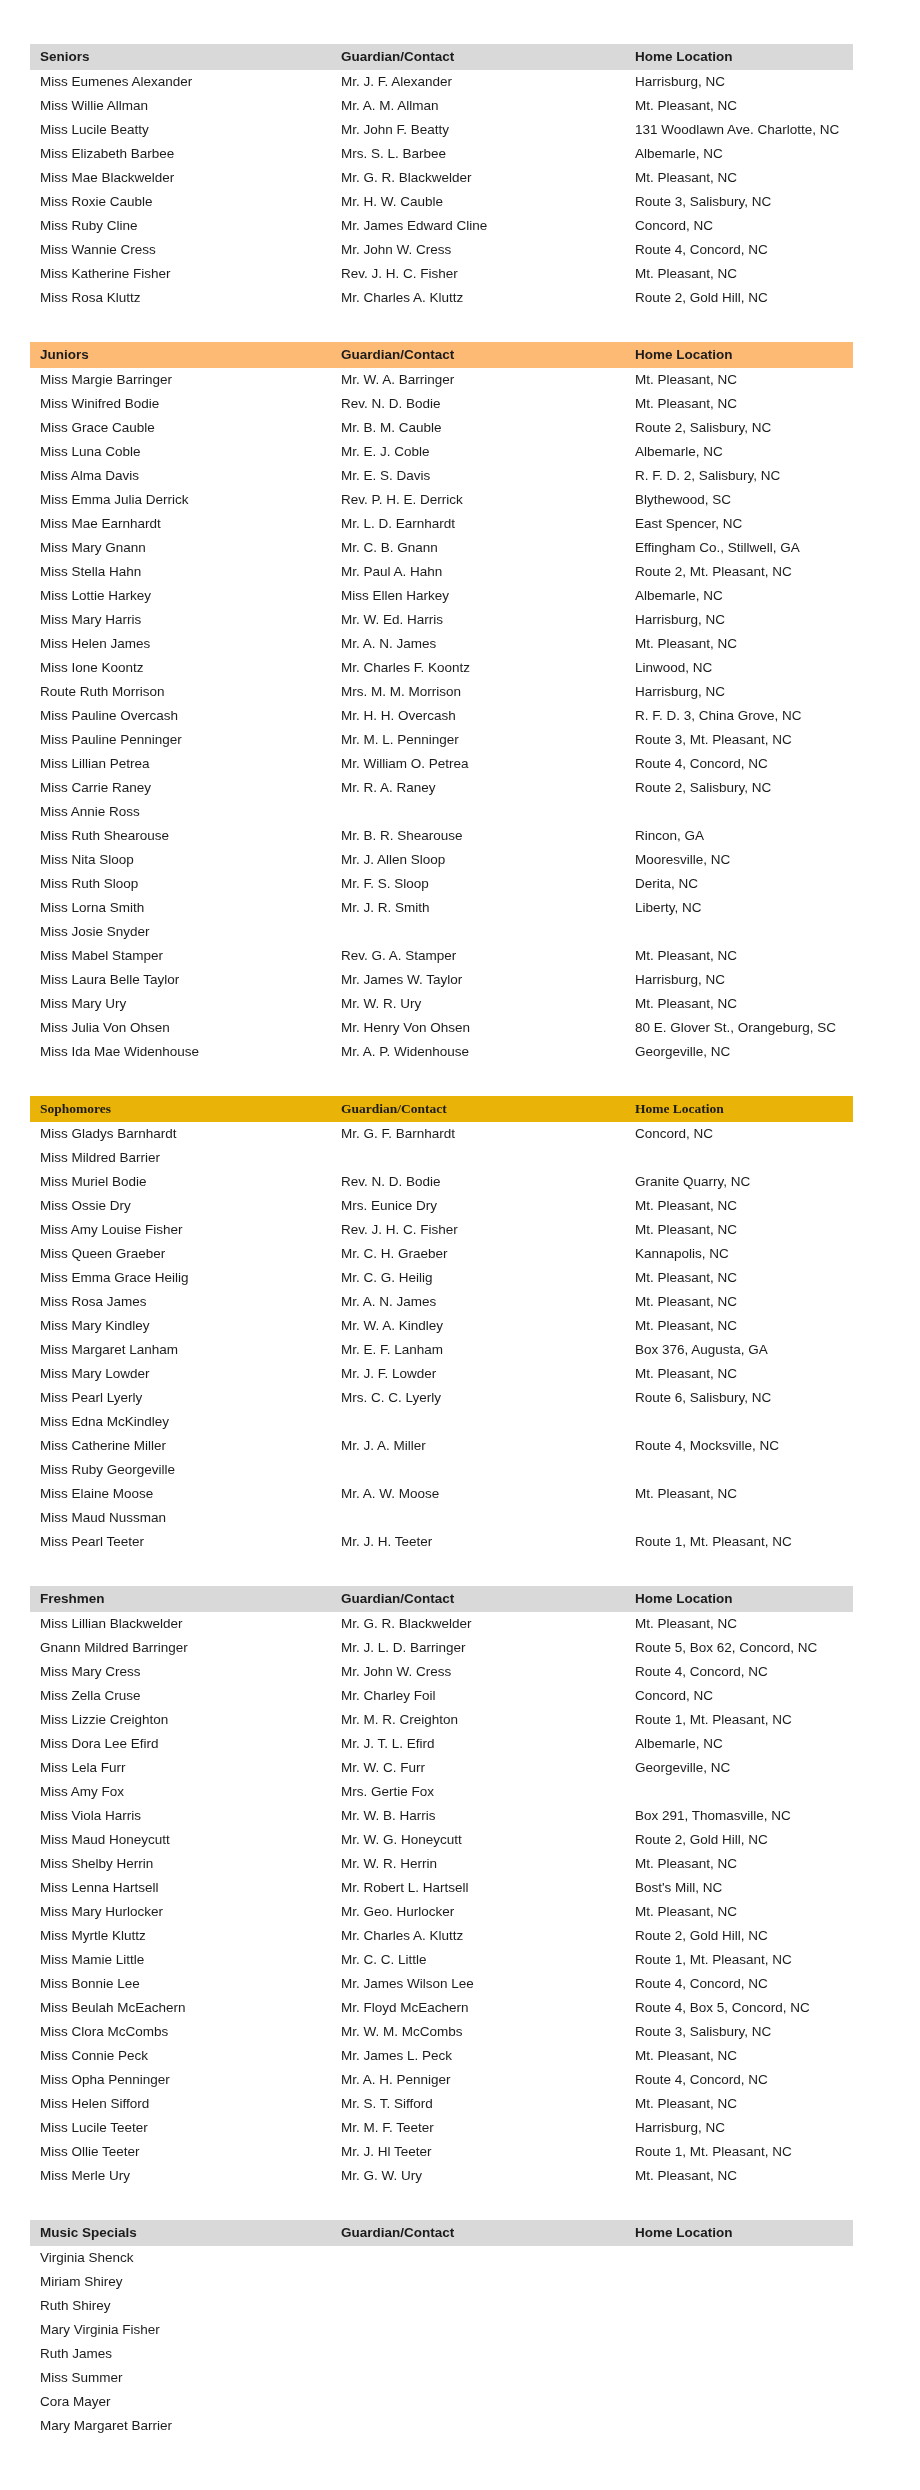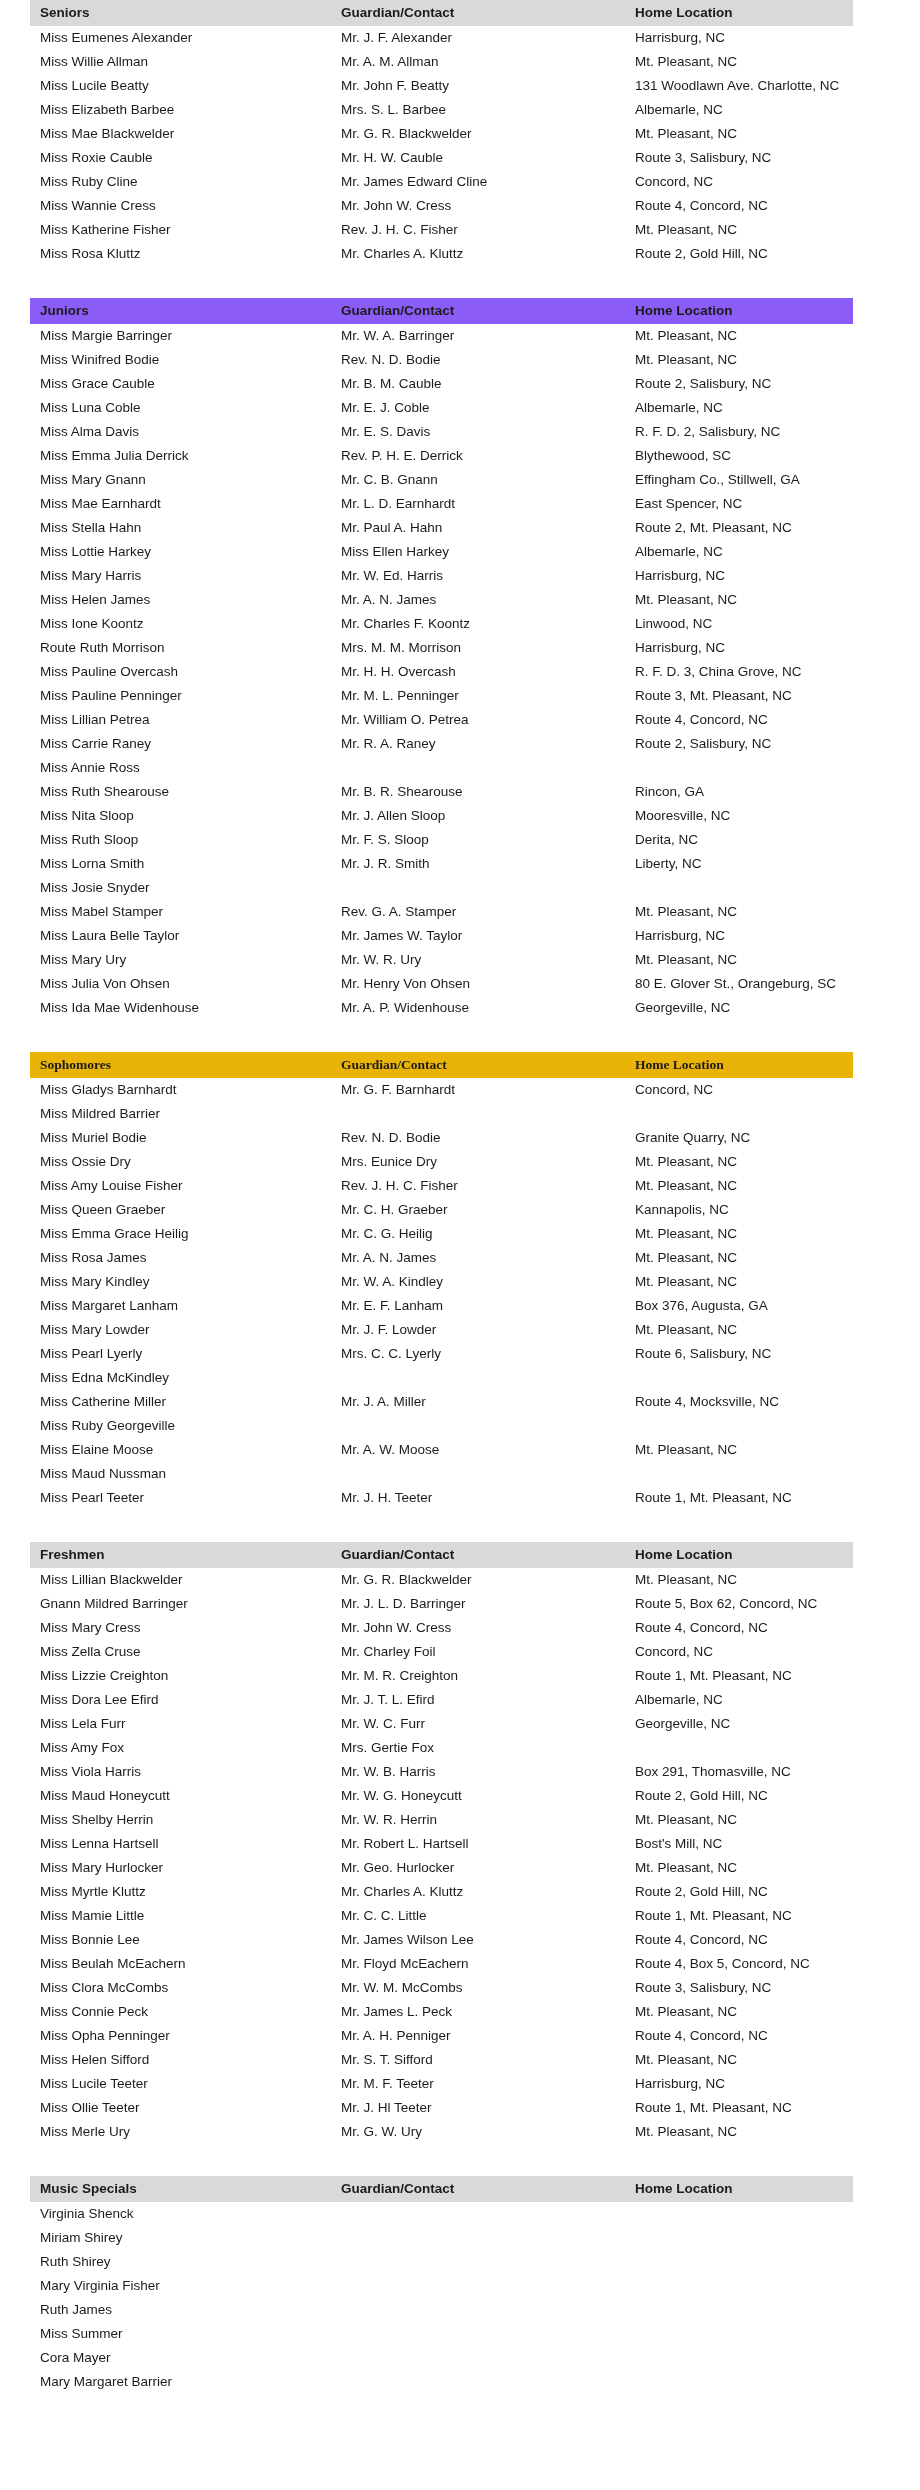--- a/index.html
+++ b/index.html
@@ -7,20 +7,21 @@
     padding: 0;
     background: #ffffff;
   }
   .page {
     position: relative;
     width: 920px;
     height: 2490px;
     background: #ffffff;
     font-family: "Liberation Sans", sans-serif;
     color: #1c1c1c;
+    padding-top: 44px;
     box-sizing: border-box;
     overflow: hidden;
   }
   .section {
     margin: 0 0 32px 0;
   }
   .section-header {
     margin-left: 30px;
     width: 823px;
     background: #d9d9d9;
@@ -105,21 +106,21 @@
         </div>
         <div class="row">
           <span class="cell">Miss Rosa Kluttz</span>
           <span class="cell">Mr. Charles A. Kluttz</span>
           <span class="cell">Route 2, Gold Hill, NC</span>
         </div>
       </div>
   </div>
 
   <div class="section">
-    <div class="section-header" style="background: #8b5cf6;">
+    <div class="section-header" style="background: #fdba74;">
       <span class="hcell">Juniors</span>
       <span class="hcell">Guardian/Contact</span>
       <span class="hcell">Home Location</span>
     </div>
     <div>
         <div class="row">
           <span class="cell">Miss Margie Barringer</span>
           <span class="cell">Mr. W. A. Barringer</span>
           <span class="cell">Mt. Pleasant, NC</span>
         </div>
@@ -142,28 +143,28 @@
           <span class="cell">Miss Alma Davis</span>
           <span class="cell">Mr. E. S. Davis</span>
           <span class="cell">R. F. D. 2, Salisbury, NC</span>
         </div>
         <div class="row">
           <span class="cell">Miss Emma Julia Derrick</span>
           <span class="cell">Rev. P. H. E. Derrick</span>
           <span class="cell">Blythewood, SC</span>
         </div>
         <div class="row">
+          <span class="cell">Miss Mae Earnhardt</span>
+          <span class="cell">Mr. L. D. Earnhardt</span>
+          <span class="cell">East Spencer, NC</span>
+        </div>
+        <div class="row">
           <span class="cell">Miss Mary Gnann</span>
           <span class="cell">Mr. C. B. Gnann</span>
           <span class="cell">Effingham Co., Stillwell, GA</span>
-        </div>
-        <div class="row">
-          <span class="cell">Miss Mae Earnhardt</span>
-          <span class="cell">Mr. L. D. Earnhardt</span>
-          <span class="cell">East Spencer, NC</span>
         </div>
         <div class="row">
           <span class="cell">Miss Stella Hahn</span>
           <span class="cell">Mr. Paul A. Hahn</span>
           <span class="cell">Route 2, Mt. Pleasant, NC</span>
         </div>
         <div class="row">
           <span class="cell">Miss Lottie Harkey</span>
           <span class="cell">Miss Ellen Harkey</span>
           <span class="cell">Albemarle, NC</span>

